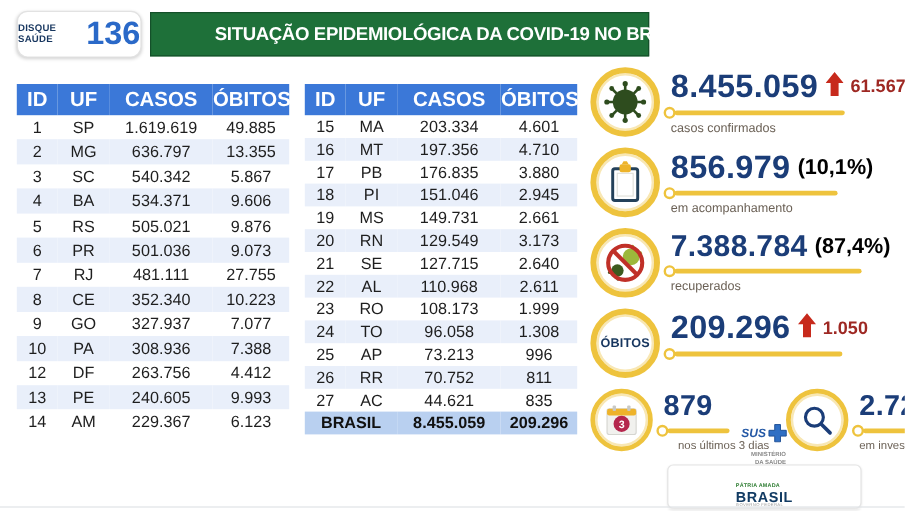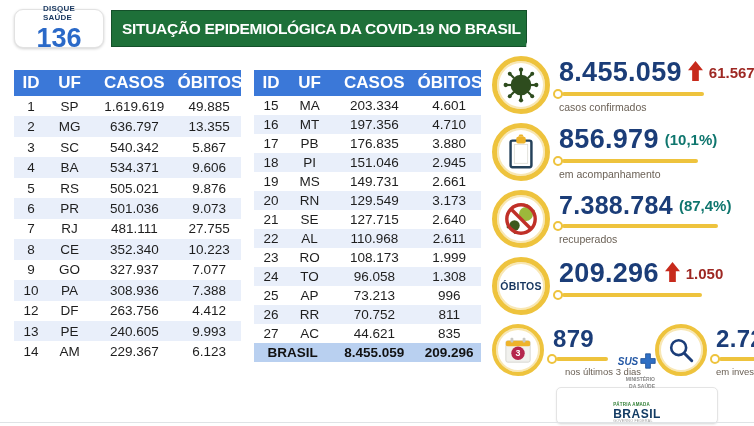--- a/index.html
+++ b/index.html
@@ -1,26 +1,26 @@
 <!DOCTYPE html>
 <html><head>
 <meta charset="utf-8">
 <style>
   * { margin:0; padding:0; box-sizing:border-box; }
   body { font-family:"Liberation Sans", sans-serif; background:#fff; }
   .page { position:relative; width:754px; height:426px; background:#ffffff; overflow:hidden; }
 
   
   .header { position:absolute; left:14px; top:9px; display:flex; align-items:center; gap:7px; }
-  .logo-card { width:90px; height:39px; background:#fff; border:1px solid #e2e2e2; border-radius:9px;
-               box-shadow:0 1px 3px rgba(0,0,0,.18); display:flex; align-items:center; justify-content:center; gap:3px;flex-direction:column; }
+  .logo-card { width:104px; height:39px; background:#fff; border:1px solid #e2e2e2; border-radius:9px;
+               box-shadow:0 1px 3px rgba(0,0,0,.18); display:flex; align-items:center; justify-content:space-between; gap:3px; }
   .logo-word { font-size:8px; font-weight:bold; color:#17365f; line-height:1.1; letter-spacing:.2px; text-align:left; }
   .logo-number { font-size:27px; font-weight:bold; color:#2a69c8; line-height:1; }
   .title-bar { width:416px; height:37px; background:#1e7039; border:1px solid #14502a; display:flex; align-items:center; padding:0 10px; }
-  .title-main { color:#fff; font-weight:bold; font-size:15.5px; letter-spacing:-0.3px; white-space:nowrap; }
+  .title-main { color:#fff; font-weight:bold; font-size:15.5px; letter-spacing:-0.3px; white-space:nowrap;margin-left:43px; }
   .title-time { color:#fff; font-weight:bold; font-size:10.5px; margin-left:5px; white-space:nowrap;margin-top:32px; }
 
   
   .tables { position:absolute; left:14px; top:70px; display:flex; gap:13px; }
   table.uf-table { border-collapse:collapse; width:227px; table-layout:fixed; }
   .uf-table th { background:#3b78d8; color:#fff; font-weight:bold; font-size:17px; padding:3px 0; }
   .uf-table td { font-size:13.5px; color:#1e1e1e; text-align:center; padding:1px 0; height:19px; line-height:17px; }
   .uf-table tbody tr:nth-of-type(even) td { background:#e9effa; }
   .uf-table tfoot td { background:#b9d0f0; font-weight:bold; color:#111; font-size:13.5px; }
   .col-id { width:15%; } .col-uf { width:19%; } .col-casos { width:38%; } .col-obitos { width:28%; }
@@ -29,21 +29,21 @@
   .stats { position:absolute; left:492px; top:56px; width:260px; display:flex; flex-direction:column; gap:9px; }
   .stat { display:flex; align-items:flex-start; gap:9px; }
   .ring { width:58px; height:58px; border:5px solid #eec33d; box-shadow:inset 0 0 0 2px #f8e7b4; border-radius:50%;
           background:#fff; display:flex; align-items:center; justify-content:center; flex-shrink:0; }
   .ring.small { width:52px; height:52px; border-width:4px; }
   .obitos-text { font-size:10.5px; font-weight:bold; color:#17365f; letter-spacing:.2px; }
   .stat-body { padding-top:3px; min-width:0; }
   .stat-top { display:flex; align-items:center; gap:6px; }
   .stat-value { font-size:27px; font-weight:bold; color:#1b3d78; line-height:1; letter-spacing:.3px; }
   .stat-value.mid { font-size:25px; }
-  .stat-pct { font-size:15px; font-weight:bold; color:#0f766e; }
+  .stat-pct { font-size:18px; font-weight:bold; color:#000000; }
   .stat-delta { font-size:15px; font-weight:bold; color:#9e2823; }
   .stat-line { display:flex; align-items:center; margin:3px 0 2px -6px; }
   .line-dot { width:10px; height:10px; border:2.5px solid #eec33d; border-radius:50%; background:#fff; flex-shrink:0; }
   .line-bar { height:3.5px; background:#eec33d; border-radius:2px; margin-left:-1px; }
   .stat-label { font-size:10.5px; color:#6b6156; }
   .stat-duo { display:flex; gap:14px; }
   .mini .stat-value { font-size:24px; }
 
   
   .footer-logos { margin-top:1px; margin-left:64px; width:162px; height:37px; background:#fff; border:1px solid #e4e4e4;

